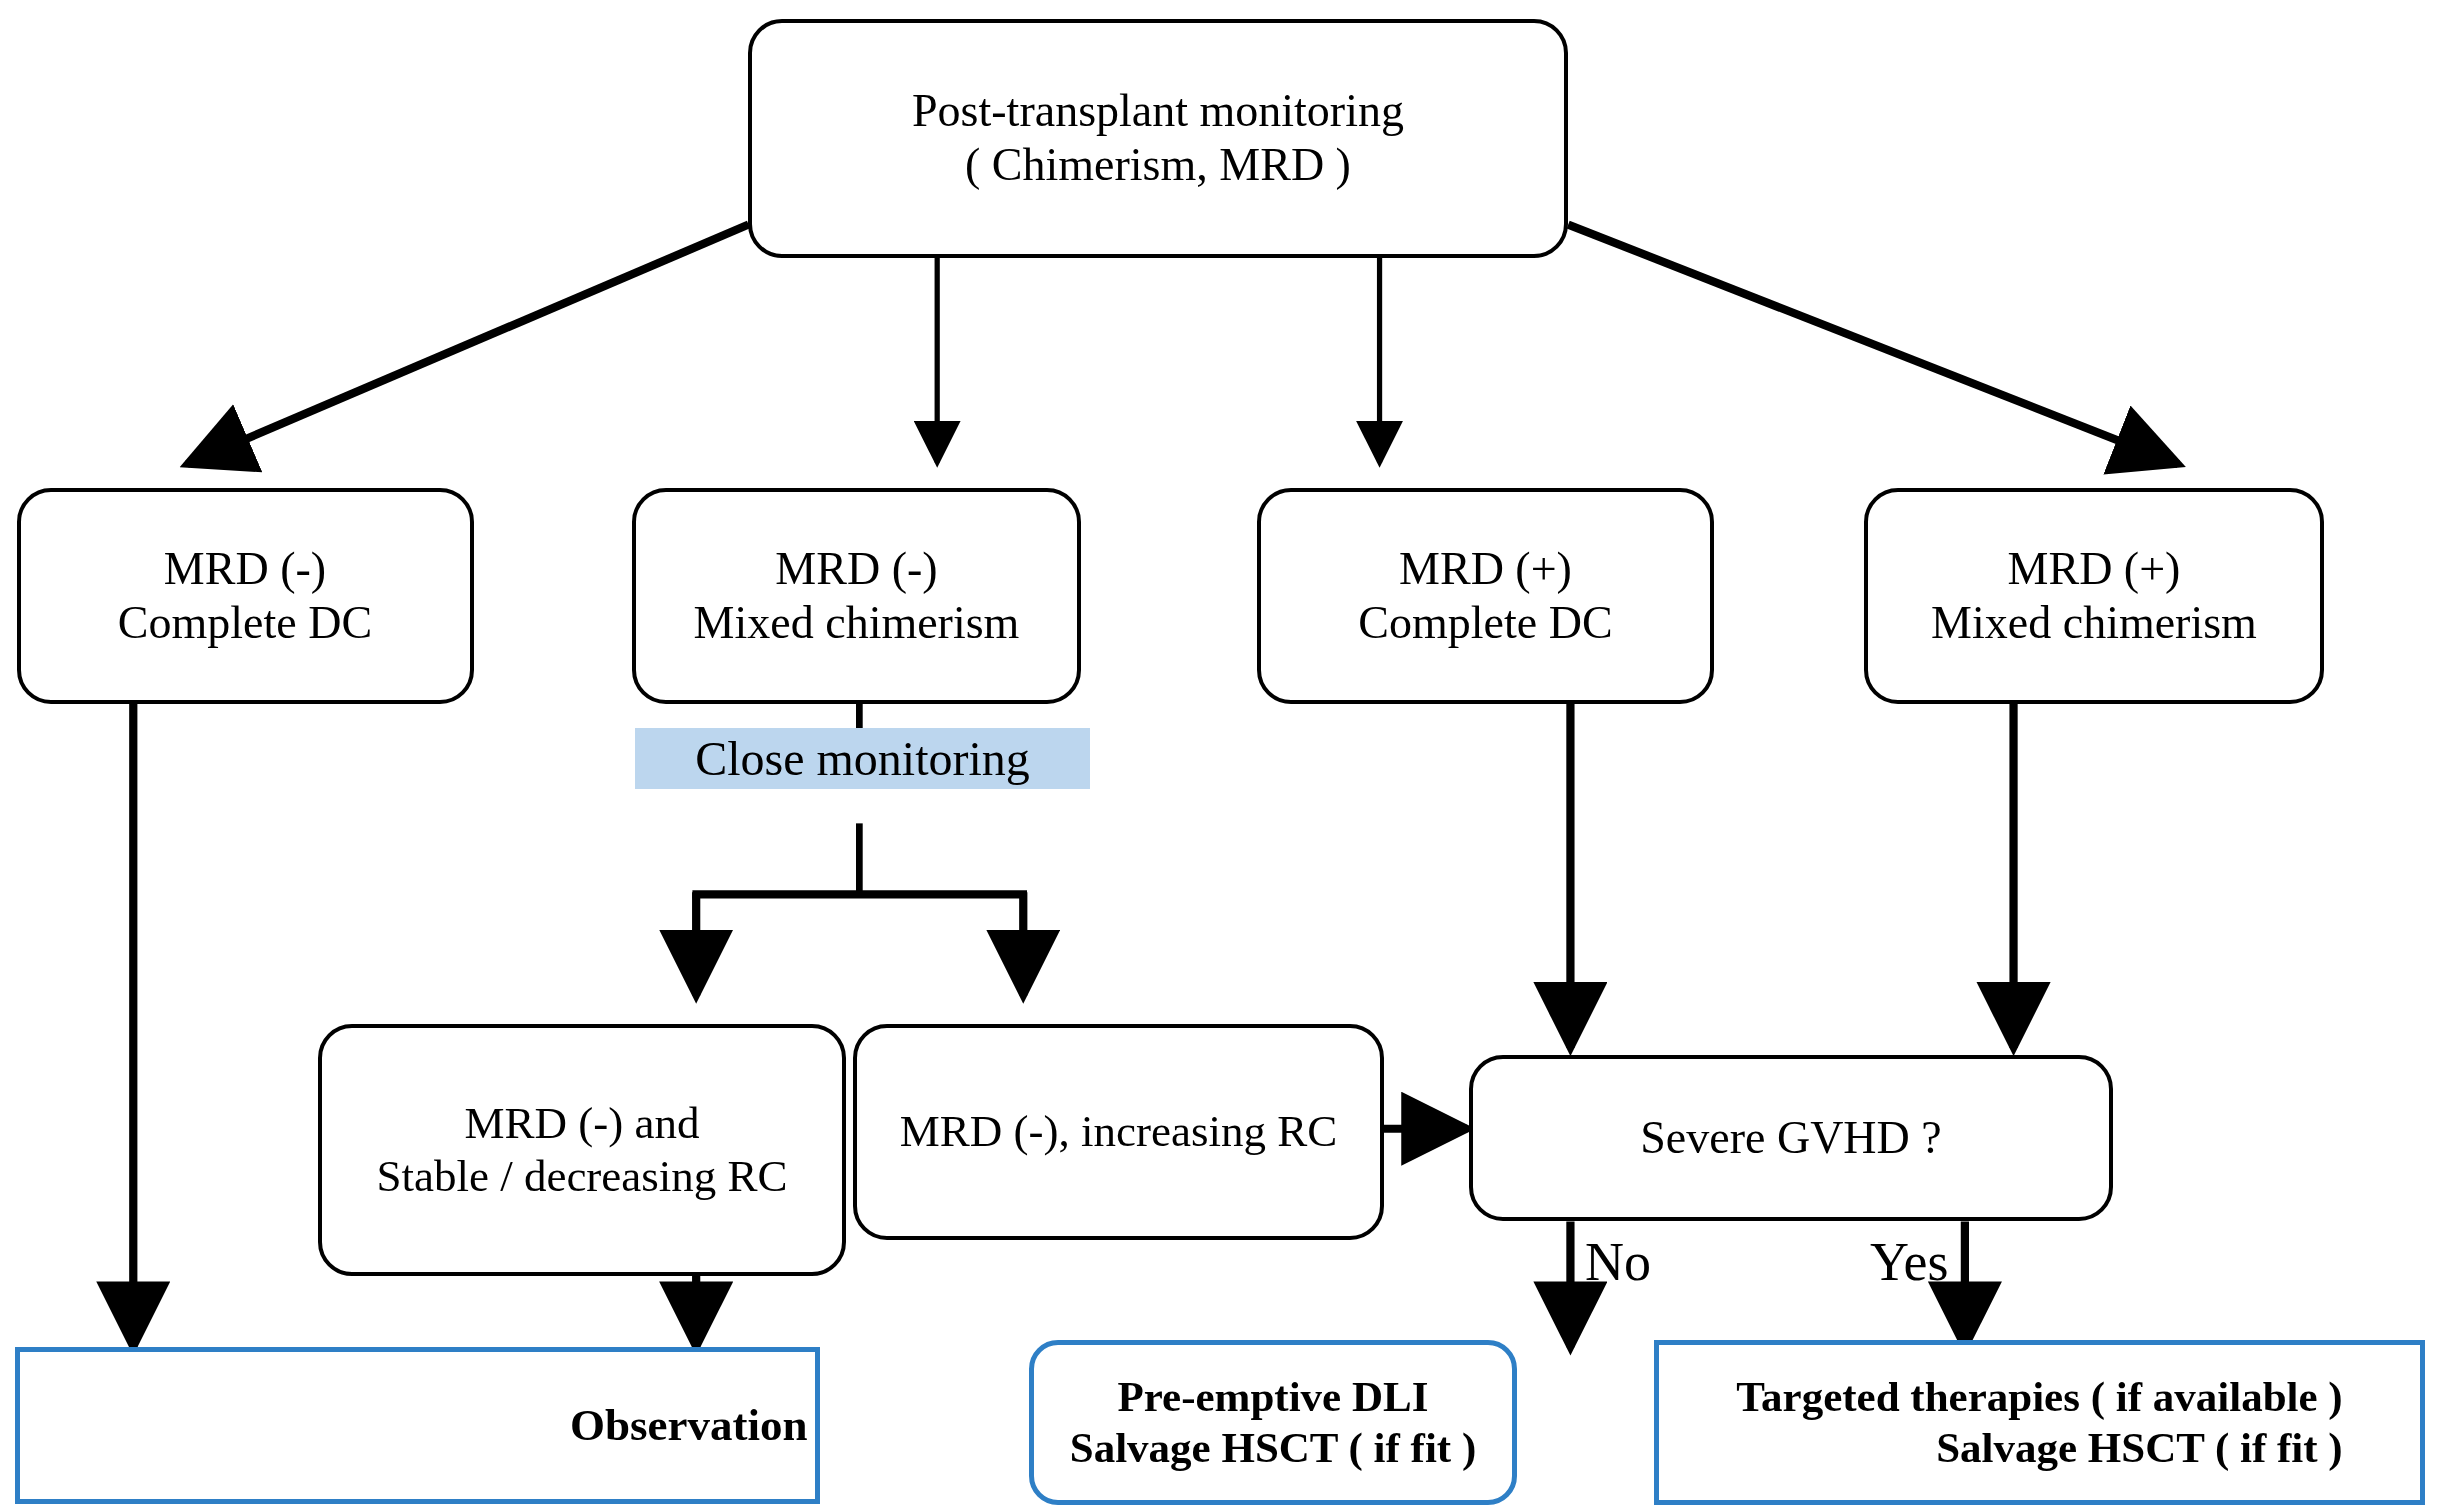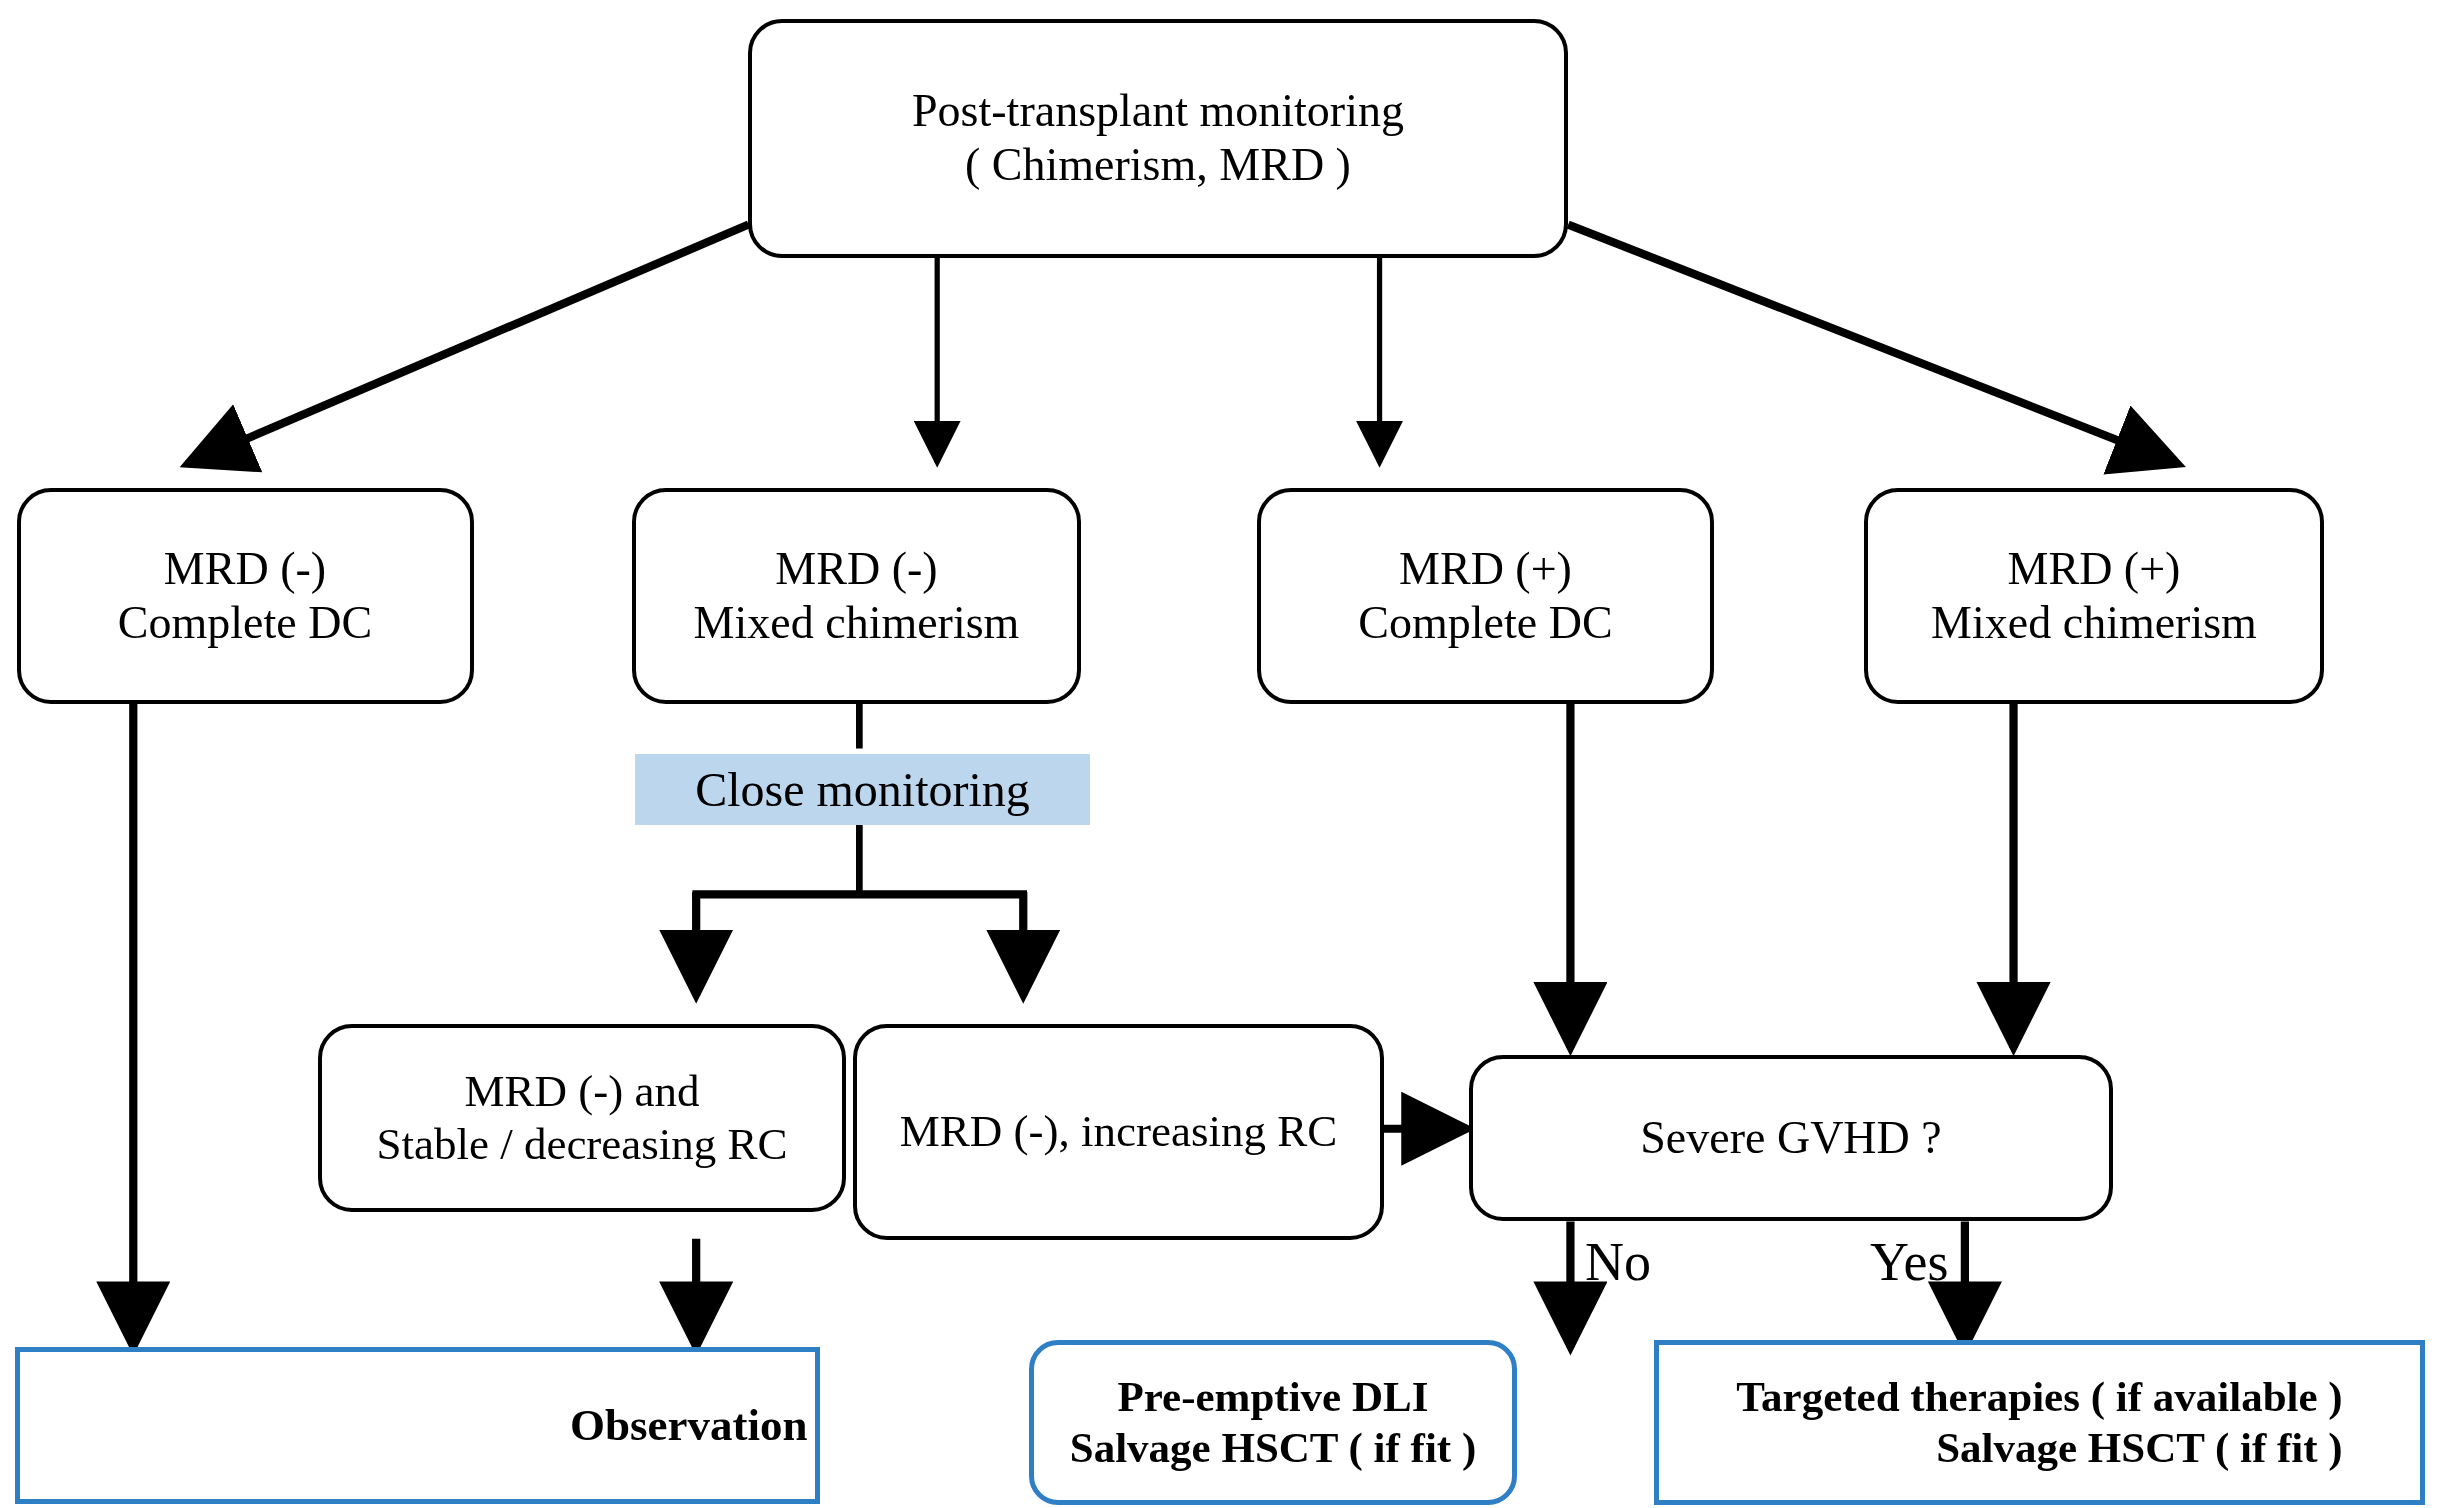--- a/index.html
+++ b/index.html
@@ -157,25 +157,25 @@
   <div class="node rounded" style="left:1257px; top:488px; width:457px; height:216px; font-size:46px;">
     <span class="txt">MRD (+)
 Complete DC</span>
   </div>
 
   <div class="node rounded" style="left:1864px; top:488px; width:460px; height:216px; font-size:46px;">
     <span class="txt">MRD (+)
 Mixed chimerism</span>
   </div>
 
-  <div class="hl-label" style="left:635px; top:754px; width:455px; height:71px; font-size:48px;">
+  <div class="hl-label" style="left:635px; top:728px; width:455px; height:61px; font-size:48px;">
     <span>Close monitoring</span>
   </div>
 
-  <div class="node rounded" style="left:318px; top:1024px; width:528px; height:188px; font-size:45px;">
+  <div class="node rounded" style="left:318px; top:1024px; width:528px; height:252px; font-size:45px;">
     <span class="txt">MRD (-) and
 Stable / decreasing RC</span>
   </div>
 
   <div class="node rounded" style="left:853px; top:1024px; width:531px; height:216px; font-size:45px;">
     <span class="txt">MRD (-), increasing RC</span>
   </div>
 
   <div class="node rounded" style="left:1469px; top:1055px; width:644px; height:166px; font-size:46px;">
     <span class="txt">Severe GVHD ?</span>

